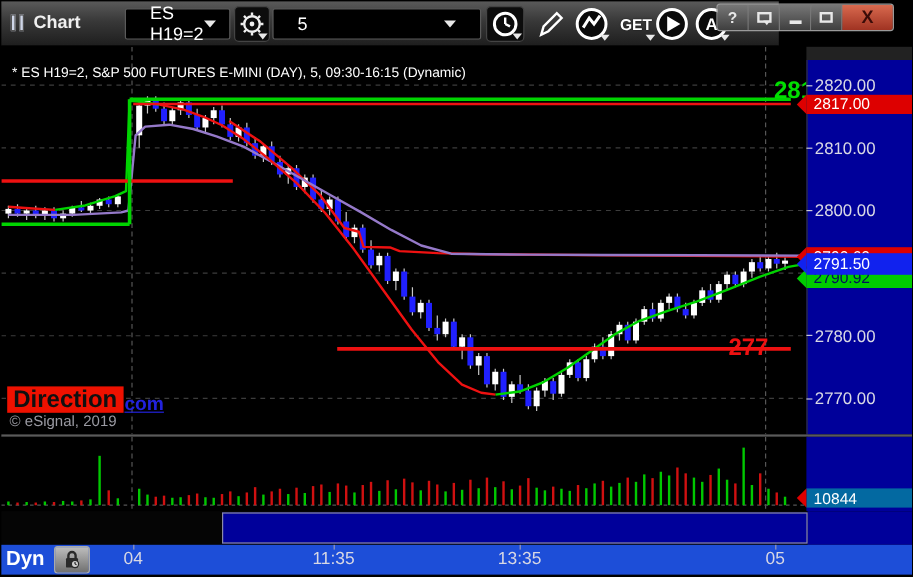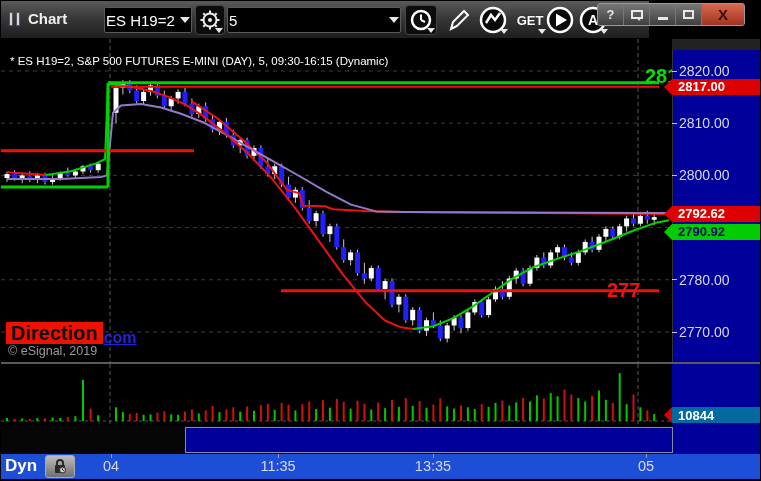--- a/index.html
+++ b/index.html
@@ -7,21 +7,21 @@
   #win{position:relative;width:761px;height:481px;background:#000;overflow:hidden;border:1px solid #000;}
 
   
   #titlebar{position:absolute;left:0;top:0;width:648px;height:38px;
     background:linear-gradient(#5a5a5a,#383838 45%,#1e1e1e);border-bottom:1px solid #000;}
   .win-icon{position:absolute;left:8px;top:11px;width:14px;height:14px;}
   .win-icon span{position:absolute;top:0;width:4px;height:14px;background:#cfd6e8;border:1px solid #555;}
   .win-icon span:first-child{left:0}.win-icon span:last-child{left:7px}
   #app-title{position:absolute;left:27px;top:9px;font-size:15px;font-weight:bold;color:#efefef;}
   .combo{position:absolute;top:6px;height:26px;background:#000;border:1px solid #5a5a5a;border-radius:2px;
-    color:#fff;font-size:15px;display:flex;align-items:center;padding:0 1px;}
+    color:#fff;font-size:15px;display:flex;align-items:center;padding:0 20px;}
   #symbol-combo{left:103px;width:88px;}
   #interval-combo{left:226px;width:174px;}
   .caret{width:0;height:0;border-left:5px solid transparent;border-right:5px solid transparent;border-top:6px solid #e8e8e8;margin-left:auto;}
   .tool-btn{position:absolute;top:4px;height:30px;display:flex;align-items:center;justify-content:center;}
   .black-btn{background:#0c0c0c;border:1px solid #444;border-radius:4px;}
   .mini-caret{position:absolute;right:1px;bottom:1px;width:0;height:0;border-left:4px solid transparent;border-right:4px solid transparent;border-top:5px solid #e8e8e8;}
   #get-btn{color:#fff;font-weight:bold;font-size:13px;letter-spacing:0px;text-shadow:0 0 1px #000;}
   
   #winbtns{position:absolute;left:596px;top:2px;height:23px;display:flex;
     background:linear-gradient(#8a8a8a,#4a4a4a);border:1px solid #9a9a9a;border-radius:3px;overflow:hidden;}
@@ -48,21 +48,21 @@
 
   #divider{position:absolute;left:0;top:361px;width:761px;height:2px;background:#5a5a5a;}
   #vol-pane{position:absolute;left:0;top:363px;width:672px;height:62px;background:#000;}
 
   
   #price-axis{position:absolute;left:671px;top:49px;width:90px;height:312px;background:#00009a;border-left:1px solid #333;}
   #axis-top-gap{position:absolute;left:671px;top:38px;width:90px;height:11px;background:#222;}
   #vol-axis{position:absolute;left:671px;top:363px;width:90px;height:62px;background:#00009a;}
   .axis-label{position:absolute;left:678px;color:#d8d8e4;font-size:14px;}
   .axis-tick{position:absolute;left:671px;width:5px;height:1px;background:#c8c8d8;}
-  .price-box{position:absolute;left:671px;width:88px;height:16px;color:#fff;font-size:13px;font-weight:bold;
+  .price-box{position:absolute;left:671px;width:88px;height:16px;color:#fff;font-size:13px;font-weight:normal;
     display:flex;align-items:center;padding-left:6px;}
   .price-box .arrow{position:absolute;left:-8px;top:50%;margin-top:-8px;width:0;height:0;
     border-top:8px solid transparent;border-bottom:8px solid transparent;}
 
   
   #tab-row{position:absolute;left:0;top:425px;width:761px;height:28px;background:#050505;}
   #tab-row .right-fill{position:absolute;left:672px;top:0;width:89px;height:28px;background:#00009a;}
   #vol-tab{position:absolute;left:3px;top:1px;width:178px;height:26px;background:#000;color:#fff;
     font-size:14.5px;display:flex;align-items:center;padding-left:8px;}
   #tab-close{position:absolute;left:163px;top:1px;color:#ccc;font-size:11px;font-weight:bold;cursor:default;}
@@ -544,14 +544,15 @@
     <div class="axis-label" style="top: 114.2px;">2810.00</div>
     <div class="axis-tick" style="top: 173.9px;"></div>
     <div class="axis-label" style="top: 166.4px;">2800.00</div>
     <div class="axis-tick" style="top: 278.3px;"></div>
     <div class="axis-label" style="top: 270.8px;">2780.00</div>
     <div class="axis-tick" style="top: 330.5px;"></div>
     <div class="axis-label" style="top: 323px;">2770.00</div>
     <div class="price-box" style="top: 77.66px; background: rgb(221, 0, 0); color: rgb(255, 255, 255); height: 16px;">2817.00<span class="arrow" style="border-right: 8px solid rgb(221, 0, 0);"></span></div>
     <div class="price-box" style="top: 204.924px; background: rgb(221, 0, 0); color: rgb(255, 255, 255); height: 16px;">2792.62<span class="arrow" style="border-right: 8px solid rgb(221, 0, 0);"></span></div>
     <div class="price-box" style="top: 222.798px; background: rgb(0, 204, 0); color: rgb(0, 16, 90); height: 16px;">2790.92<span class="arrow" style="border-right: 8px solid rgb(0, 204, 0);"></span></div>
+    <div class="price-box" style="top: 209.77px; background: rgb(17, 34, 238); color: rgb(255, 255, 255); height: 18px;">2791.50<span class="arrow" style="border-right: 8px solid rgb(17, 34, 238);"></span></div>
     <div class="price-box" style="top: 406px; background: #0369a1; color: rgb(255, 255, 255); height: 16px;">10844<span class="arrow" style="border-right: 8px solid rgb(221, 0, 0);"></span></div>
   </div>
 
 </body></html>

